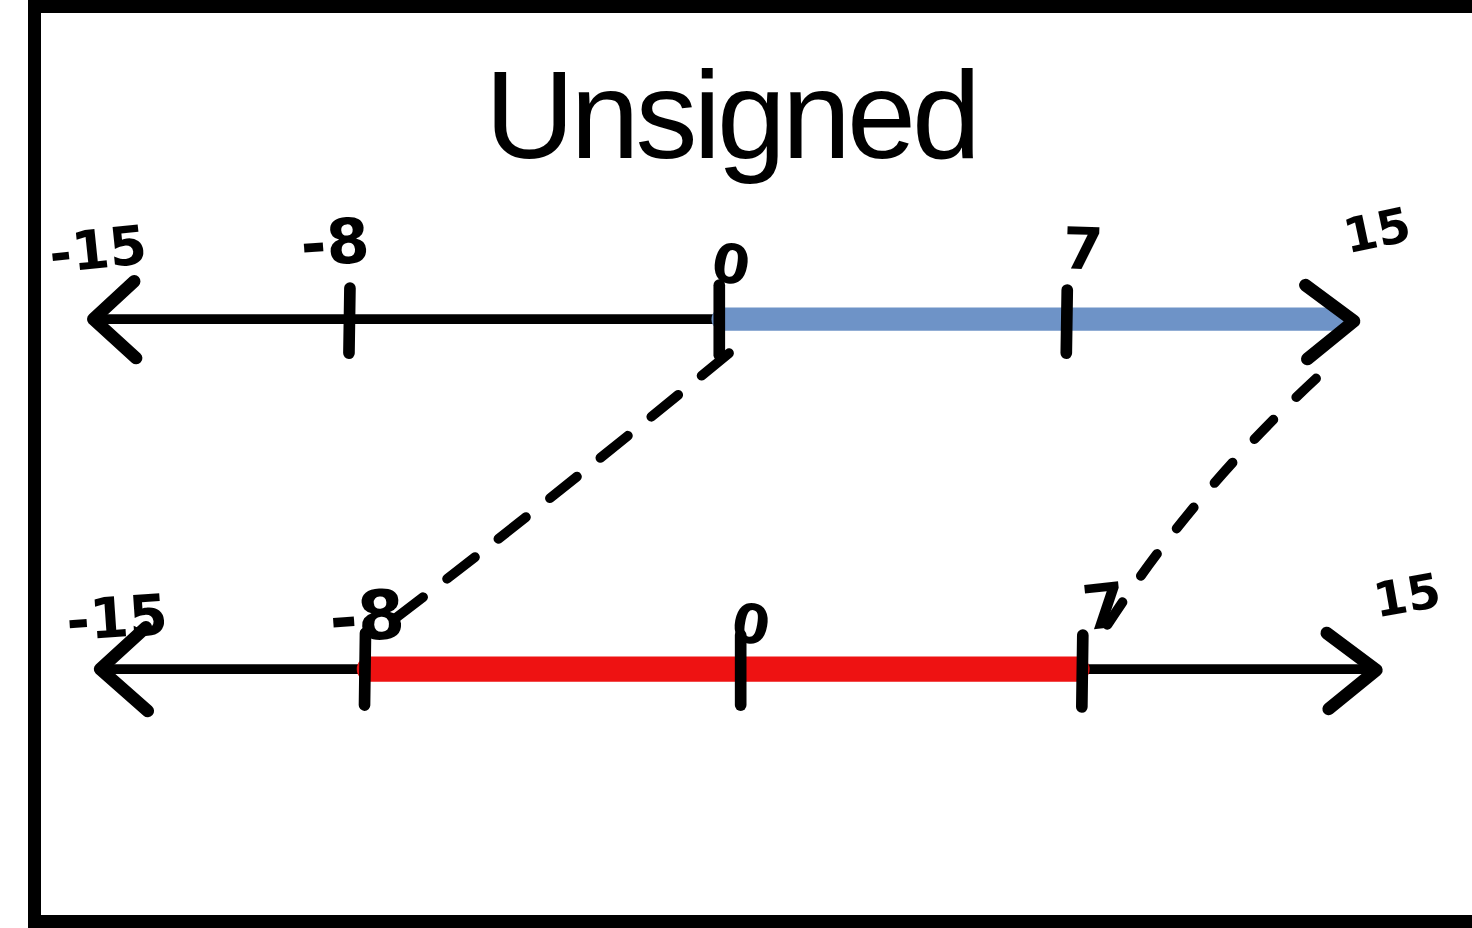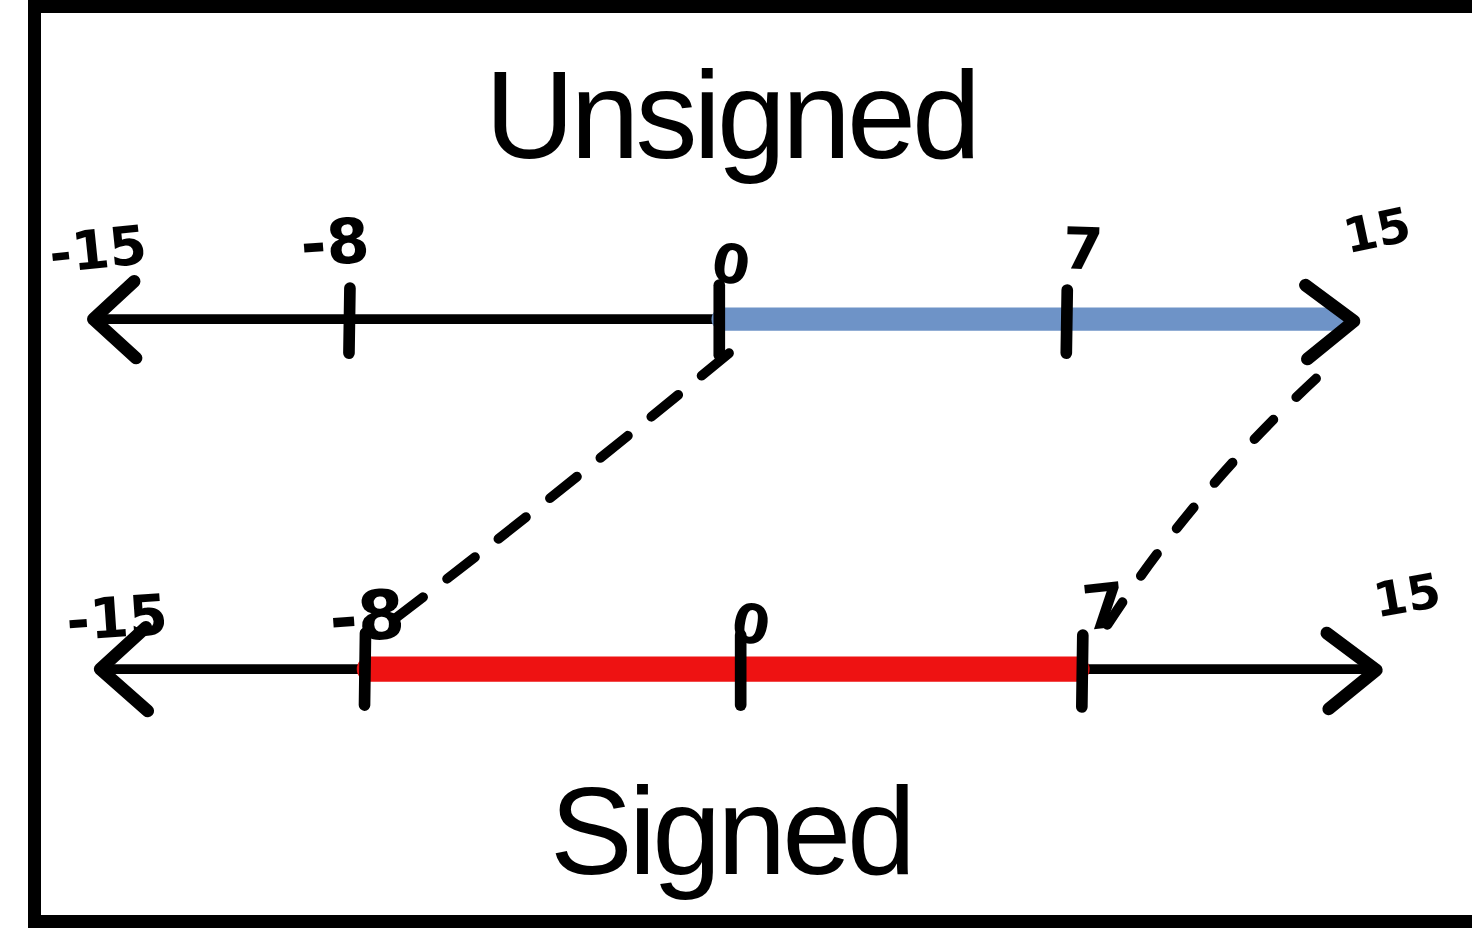--- a/index.html
+++ b/index.html
@@ -93,21 +93,20 @@
       <line x1="326" y1="638" x2="325" y2="712" stroke="#000000" stroke-width="12"></line>
       <line x1="712" y1="640" x2="712" y2="712" stroke="#000000" stroke-width="12"></line>
       <line x1="1064" y1="640" x2="1063" y2="714" stroke="#000000" stroke-width="12"></line>
     </g>
 
     <path d="M700,350 Q512,505 350,628" stroke="#000000" stroke-width="10" stroke-dasharray="36 31"></path>
     <path d="M1304,376 Q1172,498 1080,644" stroke="#000000" stroke-width="10" stroke-dasharray="28 33"></path>
   </svg>
 
   <div class="title title-unsigned">Unsigned</div>
-  <div class="title title-signed">Signed</div>
 
   <div class="hand-label u-n15">-15</div>
   <div class="hand-label u-n8">-8</div>
   <div class="hand-label u-0">0</div>
   <div class="hand-label u-7">7</div>
   <div class="hand-label u-15">15</div>
 
   <div class="hand-label s-n15">-15</div>
   <div class="hand-label s-n8">-8</div>
   <div class="hand-label s-0">0</div>

